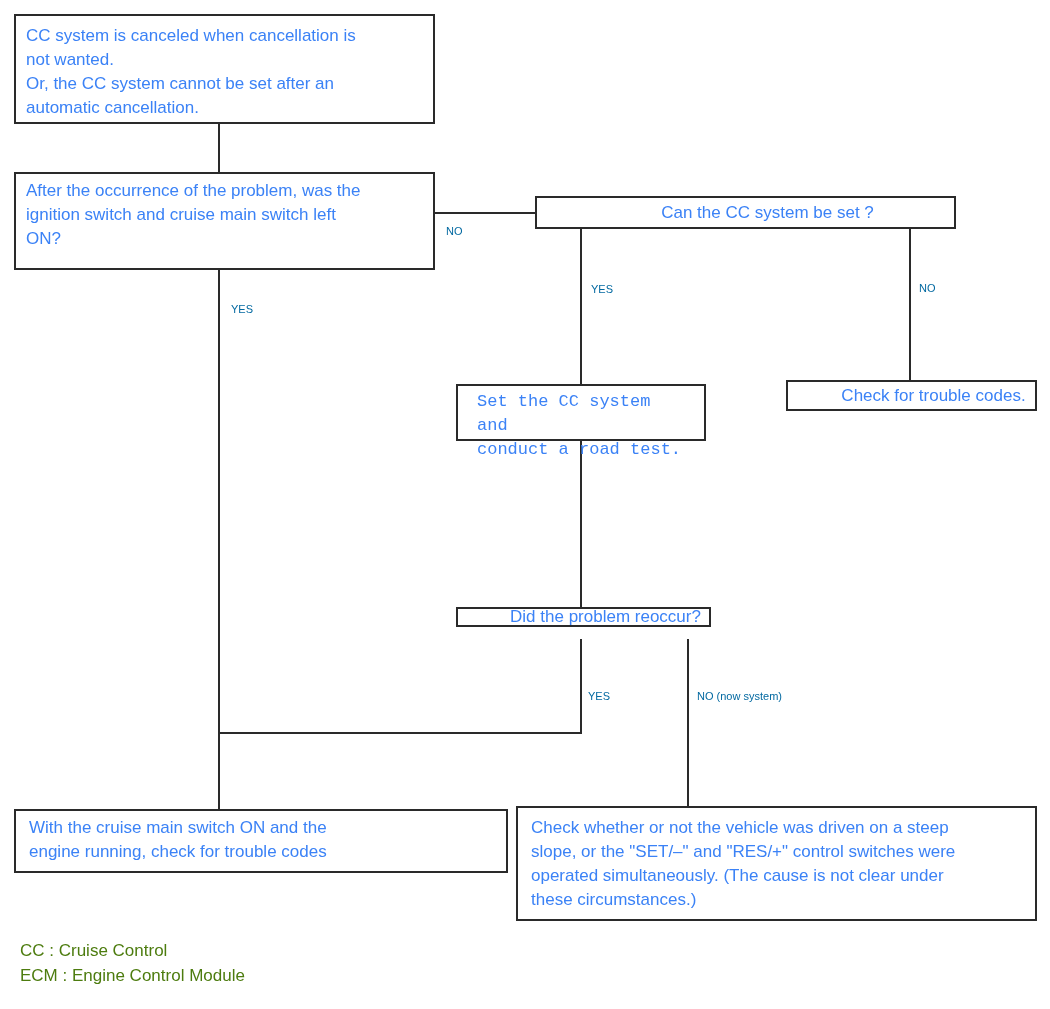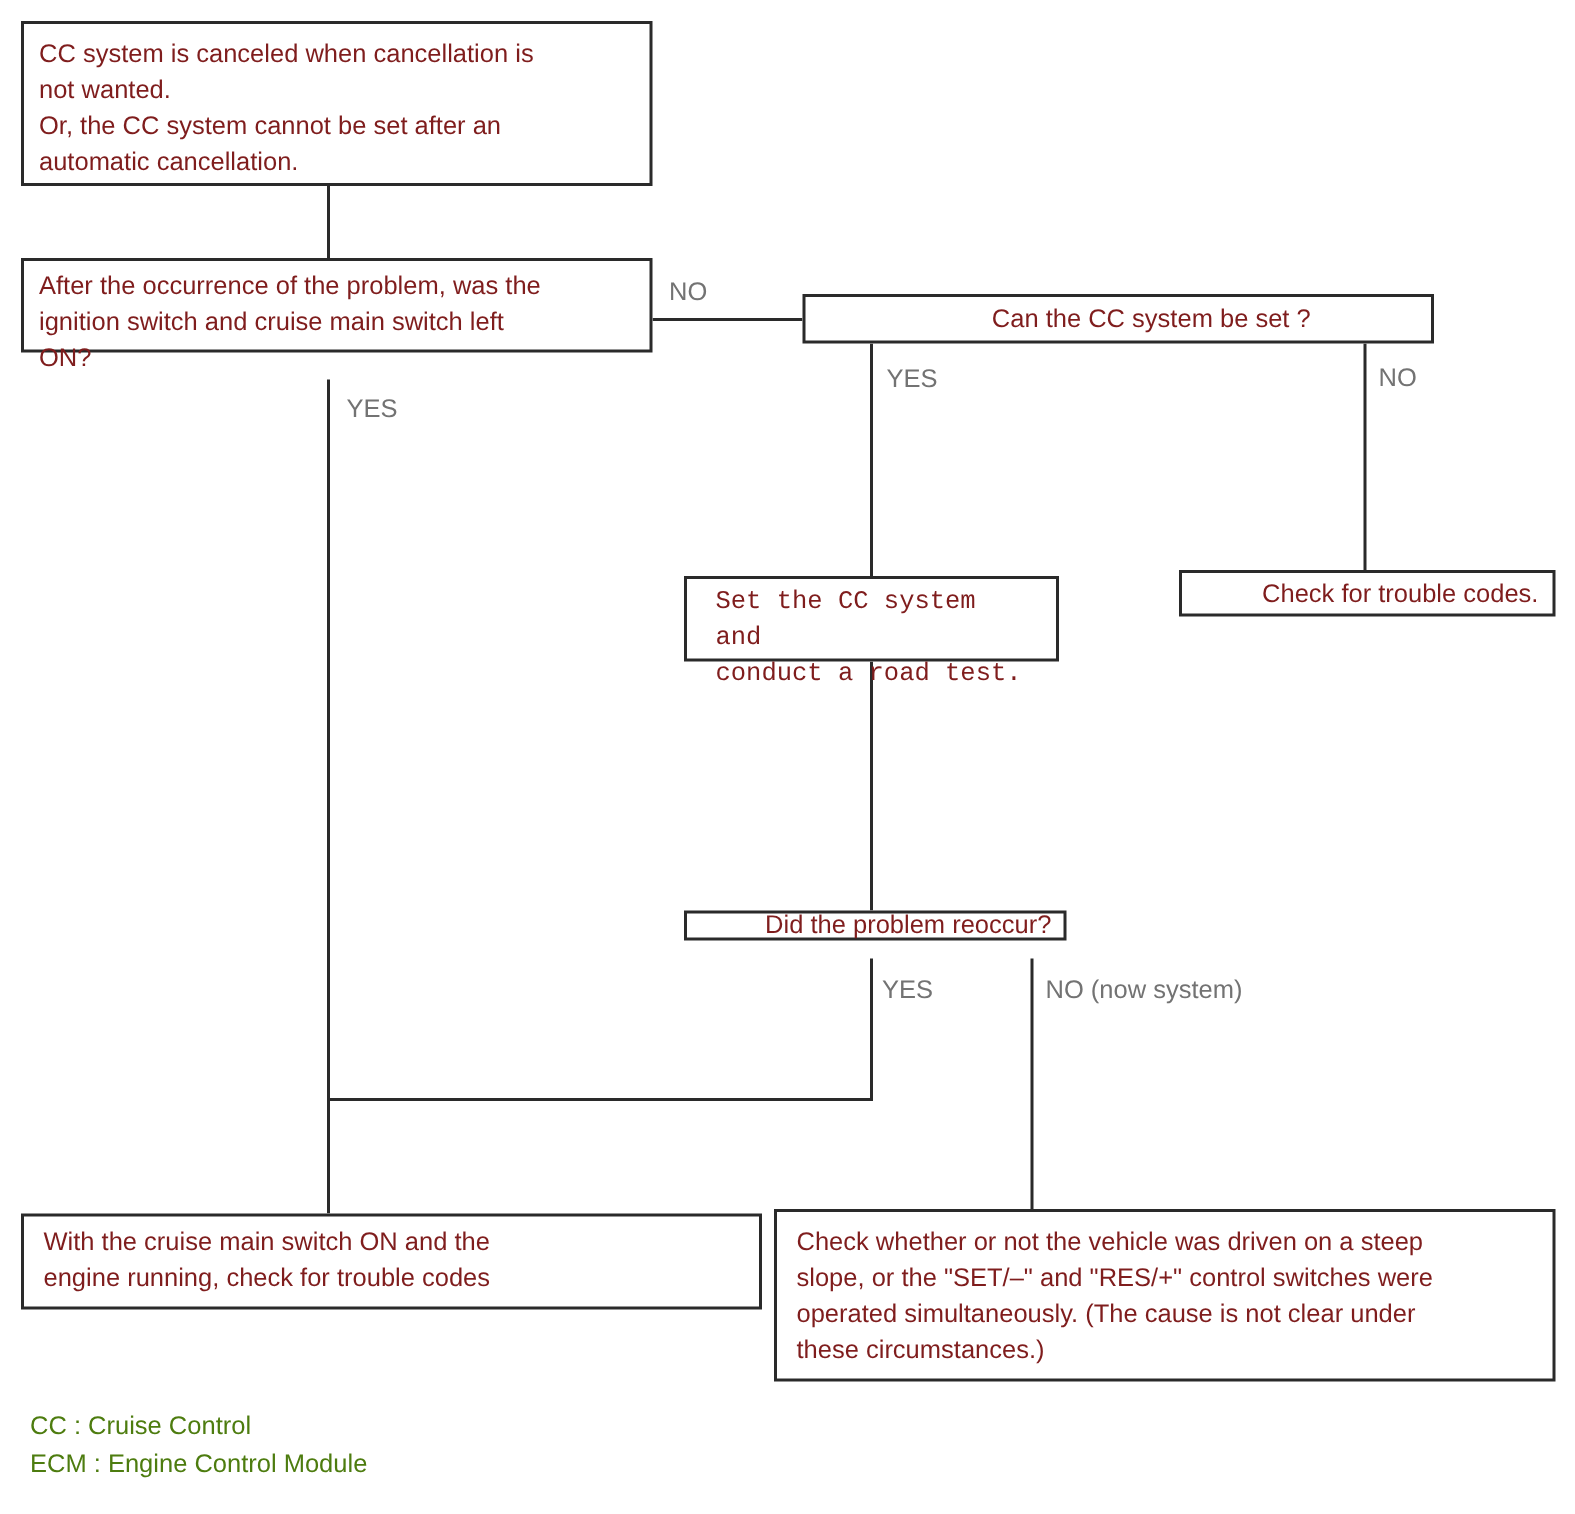--- a/index.html
+++ b/index.html
@@ -16,53 +16,54 @@
     color: #1c1c1c;
   }
   .node {
     position: absolute;
     box-sizing: border-box;
     border: 2px solid #2a2a2a;
     background: #ffffff;
     font-size: 17px;
     line-height: 24px;
     white-space: pre-line;
-    color: #7f1d1d;
+    color: #3b82f6;
   }
   .node.center {
     display: flex;
     align-items: center;
     justify-content: center;
     text-align: center;
     white-space: nowrap;
     padding-left: 44px;
   }
   .line {
     position: absolute;
     background: #2a2a2a;
   }
   .edge-label {
     position: absolute;
-    font-size: 17px;
+    font-size: 11px;
     line-height: 20px;
     white-space: nowrap;
-    color: #737373;
+    color: #0369a1;
+    margin-top: 36px;
   }
   .legend {
     position: absolute;
     left: 20px;
     top: 938px;
     font-size: 17px;
     line-height: 25px;
     color: #4d7c0f;
   }
 
   
   #node-symptom            { left: 14px;  top: 14px;  width: 421px; height: 110px; padding: 8px 10px; }
-  #node-q-switch-left-on   { left: 14px;  top: 172px; width: 421px; height: 63px;  padding: 5px 10px; }
+  #node-q-switch-left-on   { left: 14px;  top: 172px; width: 421px; height: 98px;  padding: 5px 10px; }
   #node-q-can-set          { left: 535px; top: 196px; width: 421px; height: 33px; }
   #node-set-road-test      { left: 456px; top: 384px; width: 250px; height: 57px;  padding: 4px 19px; font-family: Liberation Mono, monospace; }
   #node-check-codes        { left: 786px; top: 380px; width: 251px; height: 31px; }
   #node-q-reoccur          { left: 456px; top: 607px; width: 255px; height: 20px; }
   #node-main-switch-check  { left: 14px;  top: 809px; width: 494px; height: 64px;  padding: 5px 13px; }
   #node-steep-slope        { left: 516px; top: 806px; width: 521px; height: 115px; padding: 8px 13px; }
 
   
   #edge-a-b      { left: 218px; top: 124px; width: 2px;   height: 48px; }
   #edge-b-c      { left: 435px; top: 212px; width: 100px; height: 2px; }

